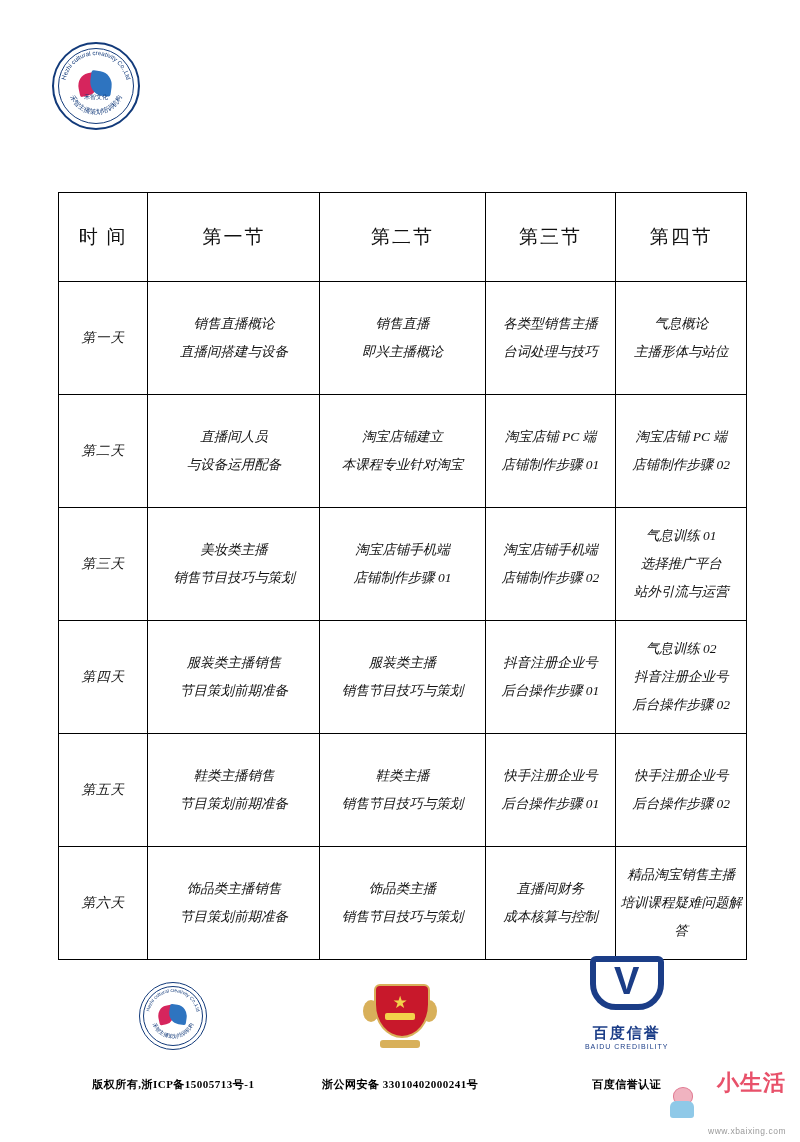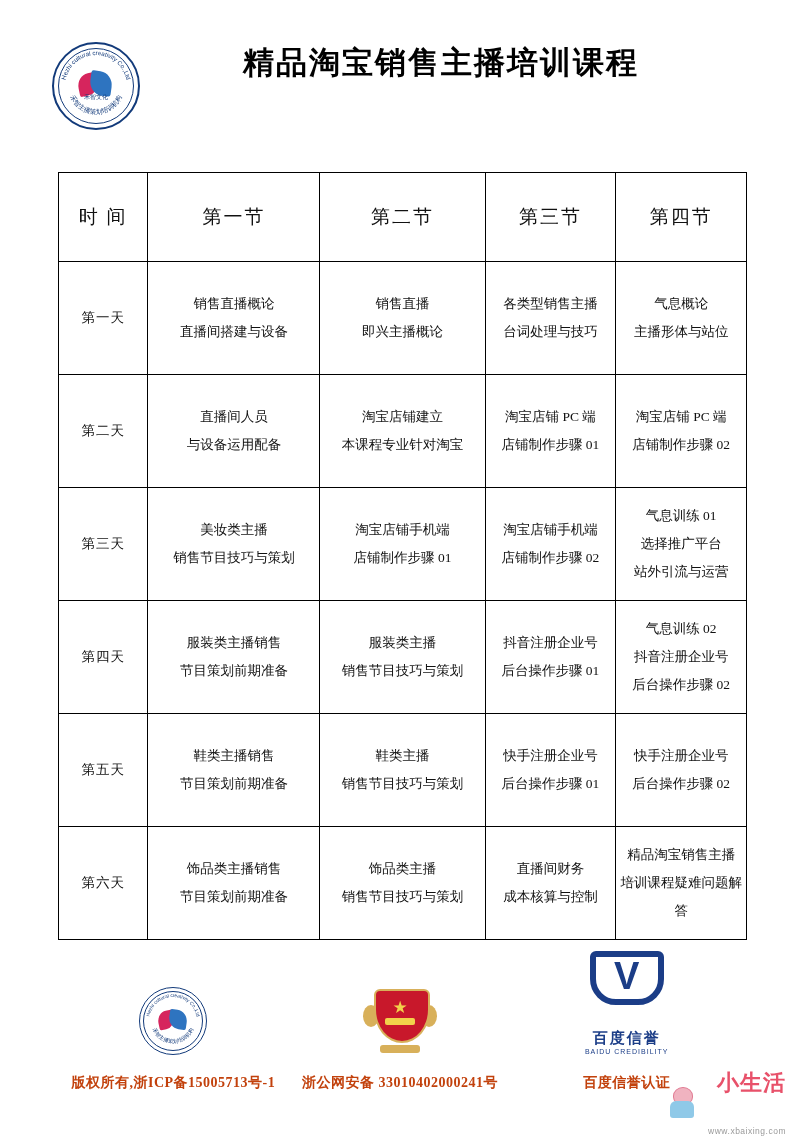--- a/index.html
+++ b/index.html
@@ -106,37 +106,39 @@
   }
 
   
   .table-wrap {
     padding: 62px 53px 0 58px;
   }
   table.schedule {
     width: 100%;
     border-collapse: collapse;
     table-layout: fixed;
+    margin-top: 20px;
   }
   table.schedule td, table.schedule th {
     border: 1px solid #000000;
     text-align: center;
     vertical-align: middle;
     font-weight: normal;
   }
   table.schedule thead th {
     height: 86px;
     font-size: 19px;
     letter-spacing: 2px;
   }
   table.schedule tbody td {
     height: 108px;
     font-size: 13.5px;
     line-height: 2.05;
     padding: 2px 4px;
+    font-style: italic;
   }
   table.schedule tbody td.daycell {
     font-size: 13.5px;
     letter-spacing: 1px;
   }
   col.c0 { width: 13.0%; }
   col.c1 { width: 25.0%; }
   col.c2 { width: 24.0%; }
   col.c3 { width: 19.0%; }
   col.c4 { width: 19.0%; }
@@ -161,24 +163,24 @@
     text-align: center;
     width: 230px;
   }
   .badge .art {
     height: 74px;
     display: flex;
     align-items: flex-end;
     justify-content: center;
   }
   .badge .caption {
-    font-size: 14px;
+    font-size: 11px;
     font-weight: bold;
-    margin-top: 19px;
-    color: #c2410c;
+    margin-top: 27px;
+    color: #000000;
     letter-spacing: 0.5px;
   }
   .badge .caption.plain {
     font-weight: bold;
   }
 
   
   .seal-sm {
     width: 66px;
     height: 66px;
@@ -287,21 +289,21 @@
     font-weight: bold;
     color: #1b3d87;
     font-family: "Liberation Sans", sans-serif;
     line-height: 1;
   }
   .badge .bd-title {
     font-size: 15px;
     font-weight: bold;
     color: #1b3d87;
     letter-spacing: 2px;
-    margin-top: 16px;
+    margin-top: 6px;
   }
   .badge .bd-sub {
     font-size: 7px;
     color: #1b3d87;
     letter-spacing: 1px;
     font-family: "Liberation Sans", sans-serif;
   }
 
   
   .watermark {
@@ -369,21 +371,20 @@
         </text>
       </svg>
       <div class="mark">
         <div class="swoosh-red"></div>
         <div class="swoosh-blue"></div>
       </div>
       <div class="sub">禾智文化</div>
     </div>
   </div>
   <div class="title-block">
-    <div class="doc-title">精品淘宝销售主播培训课程</div>
   </div>
 </div>
 
 <div class="table-wrap">
   <table class="schedule">
     <colgroup>
       <col class="c0">
         <col class="c1">
         <col class="c2">
         <col class="c3">

